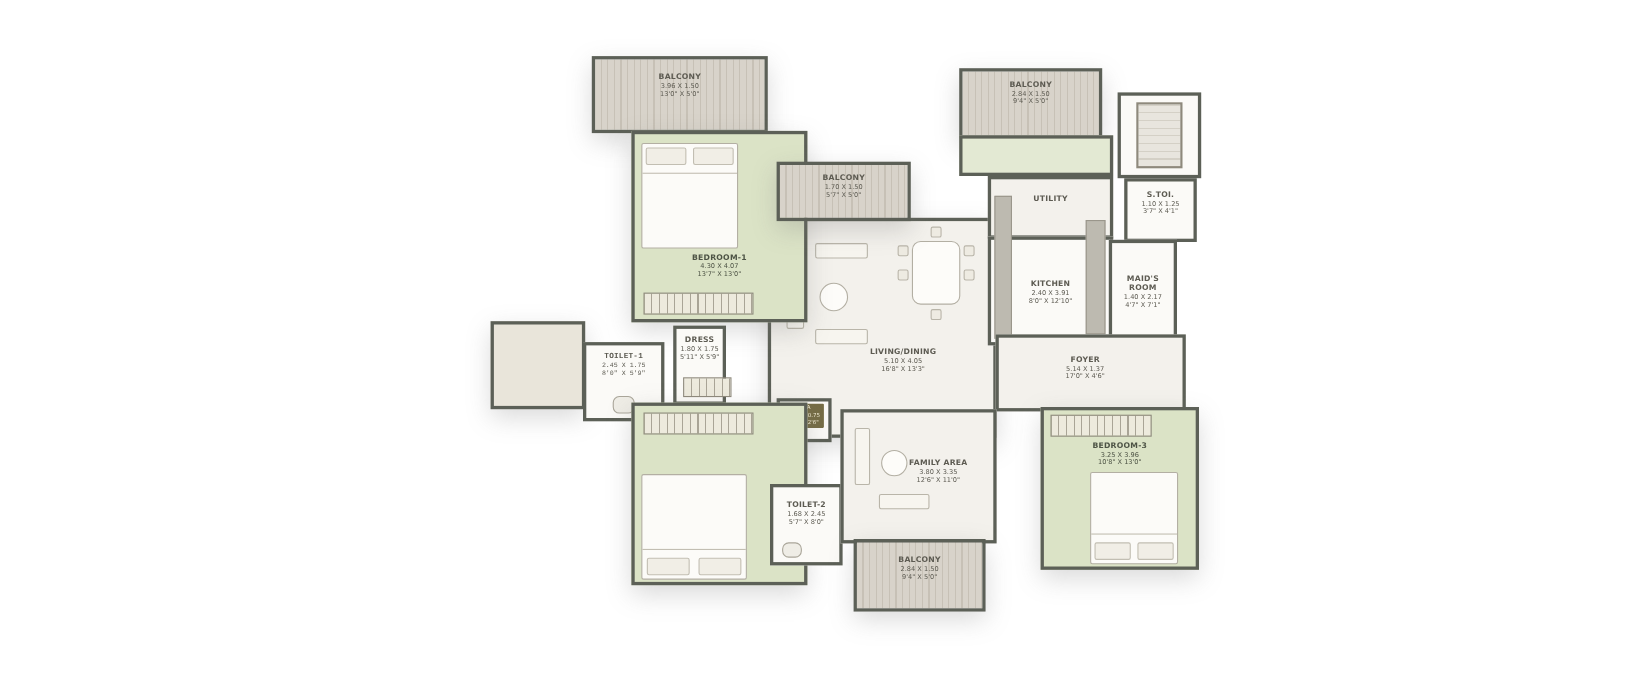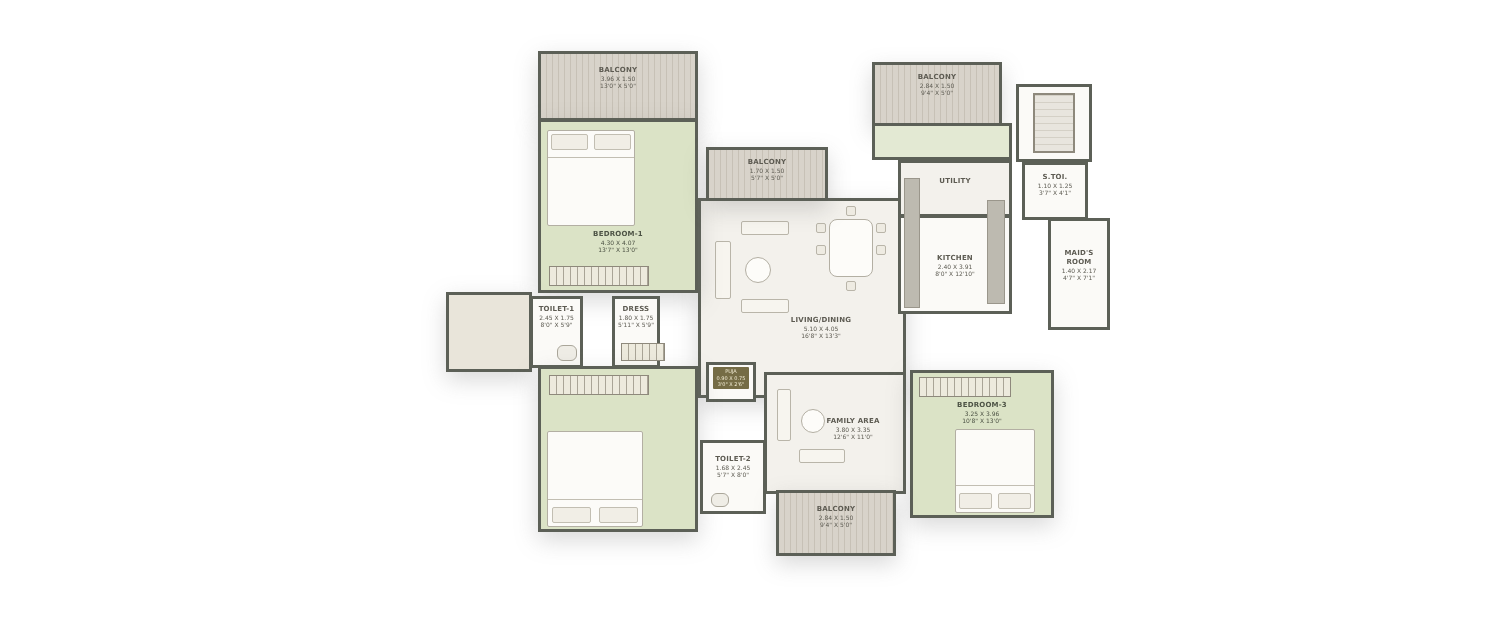--- a/index.html
+++ b/index.html
@@ -19,21 +19,21 @@
     width:1500px;height:625px;background:#ffffff;overflow:hidden;
     font-family:"DejaVu Sans", sans-serif;position:relative;
   }
   .plan{
     position:absolute;left:440px;top:35px;width:670px;height:545px;
   }
   .room{
     position:absolute;box-sizing:border-box;border:3px solid var(--wall);
     background:#fbfaf7;
   }
-  .green{background:var(--green);}
+  .green{background:var(--green);margin-left:36px;}
   .green2{background:var(--green2);}
   .floor{background:var(--floor);}
   .beige{background:var(--beige);}
   .hatch{
     background:repeating-linear-gradient(90deg,var(--hatchA) 0 5px,var(--hatchB) 5px 6px);
   }
   .lbl{
     position:absolute;left:0;right:0;text-align:center;color:var(--txt2);
     line-height:1.25;pointer-events:none;
   }
@@ -149,48 +149,55 @@
   </div>
 
   <div class="room" style="left:582px;top:127px;width:66px;height:58px;">
     <div class="lbl" style="top:8px;">
       <div class="rn">S.TOI.</div>
       <div class="rd">1.10 X 1.25</div>
       <div class="rd">3'7" X 4'1"</div>
     </div>
   </div>
 
-  <div class="room" style="left:608px;top:183px;width:62px;height:112px;">
+  <div class="room" style="left:568px;top:183px;width:62px;height:96px;">
     <div class="lbl" style="top:28px;">
       <div class="rn">MAID'S ROOM</div>
       <div class="rd">1.40 X 2.17</div>
       <div class="rd">4'7" X 7'1"</div>
     </div>
   </div>
 
   <div class="room beige shadow" style="left:6px;top:257px;width:86px;height:80px;"></div>
 
-  <div class="room" style="left:90px;top:261px;width:53px;height:72px;">
+  <div class="room" style="left:90px;top:276px;width:74px;height:72px;font-family:Liberation Mono, monospace;">
     <div class="lbl" style="top:6px;">
       <div class="rn">TOILET-1</div>
       <div class="rd">2.45 X 1.75</div>
       <div class="rd">8'0" X 5'9"</div>
     </div>
     <div class="furn fix" style="left:24px;top:46px;width:20px;height:16px;"></div>
   </div>
 
   <div class="room" style="left:172px;top:261px;width:48px;height:72px;">
     <div class="lbl" style="top:6px;">
       <div class="rn">DRESS</div>
       <div class="rd">1.80 X 1.75</div>
       <div class="rd">5'11" X 5'9"</div>
     </div>
     <div class="furn wardrobe" style="left:6px;top:44px;width:44px;height:18px;"></div>
   </div>
 
+  <div class="room floor" style="left:465px;top:269px;width:173px;height:70px;">
+    <div class="lbl" style="top:16px;left:-10px;">
+      <div class="rn">FOYER</div>
+      <div class="rd">5.14 X 1.37</div>
+      <div class="rd">17'0" X 4'6"</div>
+    </div>
+  </div>
 
   <div class="room" style="left:266px;top:327px;width:50px;height:40px;">
     <div class="puja-tag">
       <div>PUJA</div>
       <div>0.90 X 0.75</div>
       <div>3'0" X 2'6"</div>
     </div>
   </div>
 
   <div class="room green shadow" style="left:98px;top:331px;width:160px;height:166px;">

